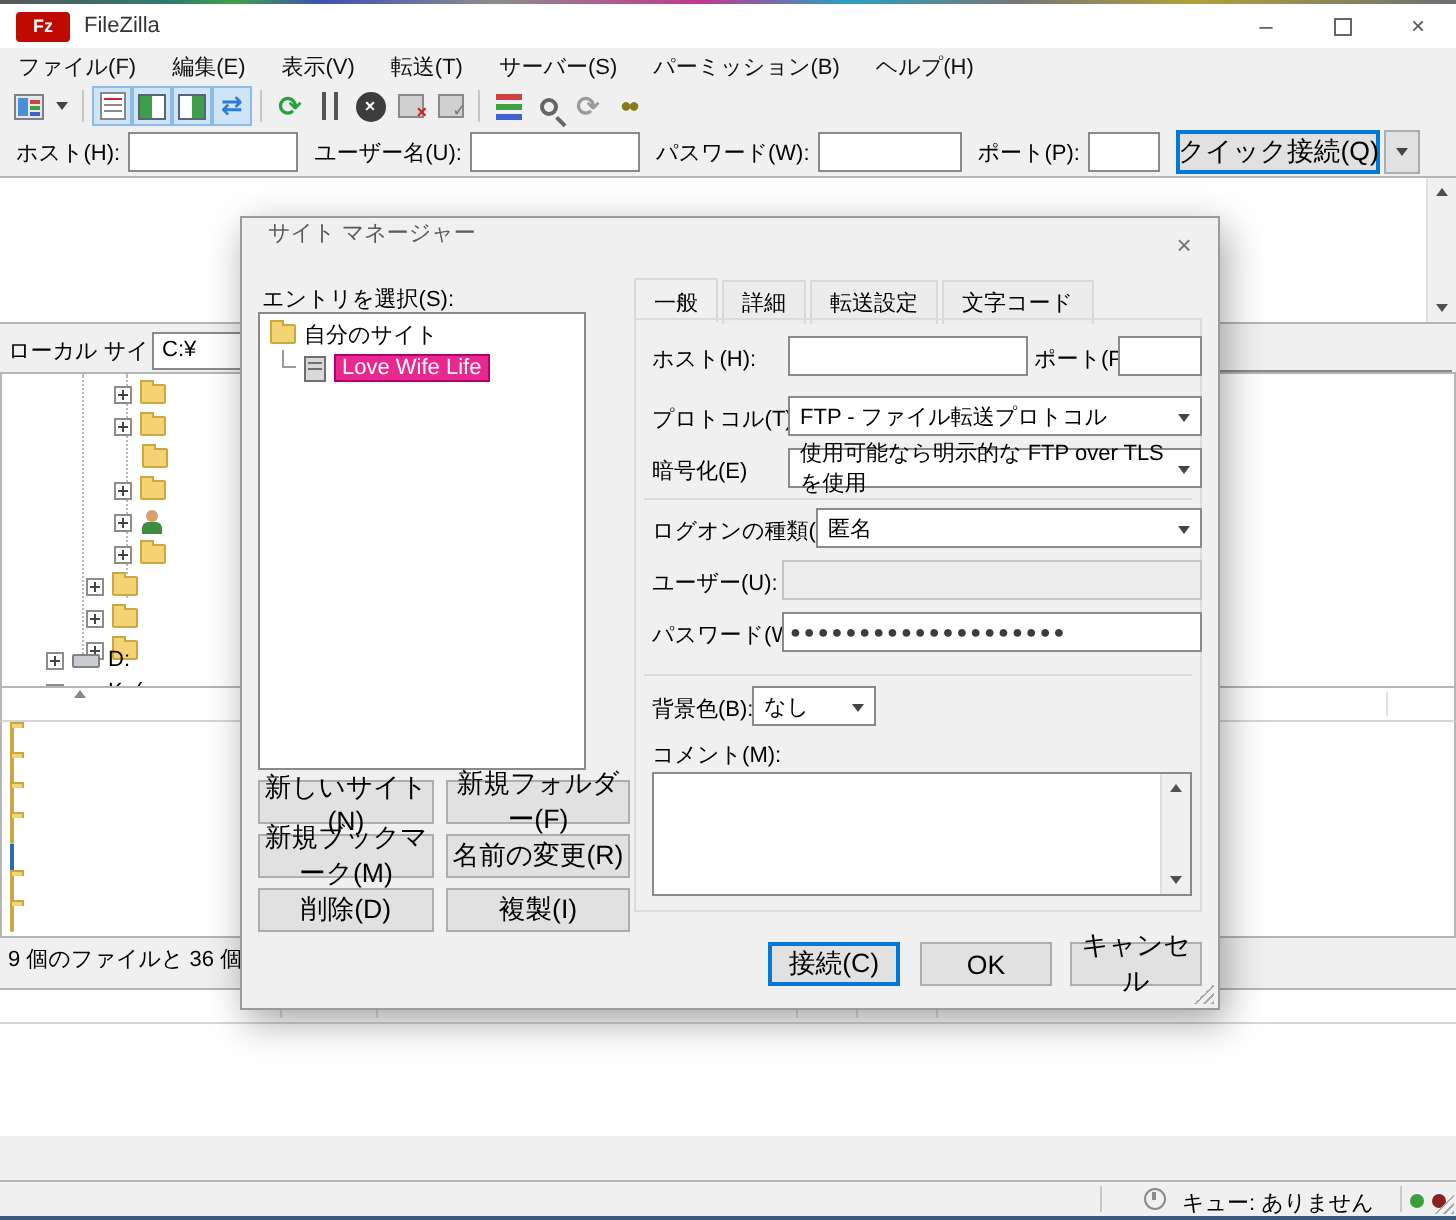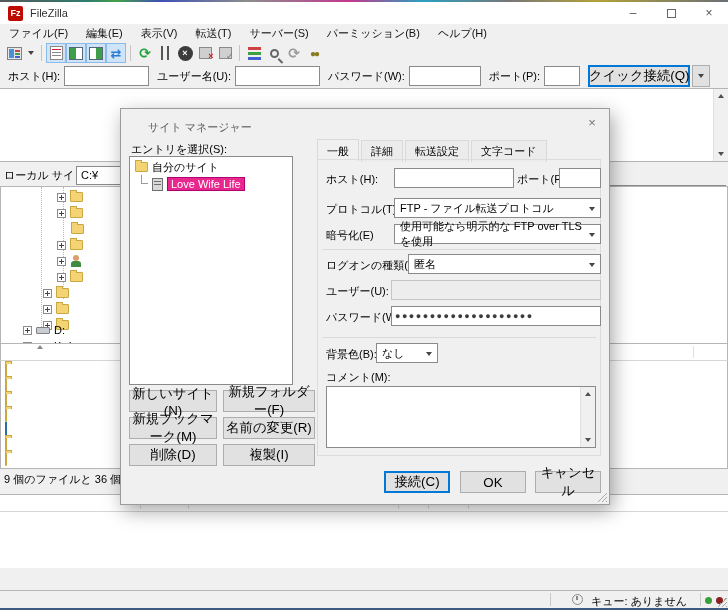--- a/index.html
+++ b/index.html
@@ -10,21 +10,21 @@
     font-size:11px; color:#000;
   }
   .abs { position:absolute; }
 
   
   .topstrip { left:0; top:0; width:728px; height:2px;
     background:linear-gradient(90deg,#56585a 0%,#2e7d6e 12%,#43a047 16%,#3f51b5 22%,#8d8d8d 34%,#c2388f 48%,#2aa0c0 58%,#777 70%,#b2a13a 82%,#6a6f75 100%); }
 
   
   .titlebar { left:0; top:2px; width:728px; height:22px; background:#fff; display:flex; align-items:center; }
-  .app-icon { width:15px; height:15px; margin-left:8px; background:#bf0a00; border-radius:2px;
+  .app-icon { width:27px; height:15px; margin-left:8px; background:#bf0a00; border-radius:2px;
     color:#fff; font-weight:bold; font-size:9px; display:flex; align-items:center; justify-content:center; }
   .wtitle { margin-left:7px; color:#333; }
   .win-controls { position:absolute; right:0; top:0; height:22px; display:flex; }
   .win-btn { width:38px; height:22px; display:flex; align-items:center; justify-content:center; color:#555; font-size:12px; }
   .maxbox { width:9px; height:9px; border:1px solid #666; display:block; }
 
   
   .menubar { left:0; top:24px; width:728px; height:18px; display:flex; align-items:center; }
   .menu-item { padding:2px 9px; color:#111; }
 
@@ -115,21 +115,21 @@
   .led { position:absolute; top:6px; width:7px; height:7px; border-radius:50%; }
   .ic-clock { position:absolute; top:3px; width:11px; height:11px; border:1.5px solid #8a8a8a; border-radius:50%; }
   .ic-clock::before { content:""; position:absolute; left:3px; top:1px; width:1.5px; height:4px; background:#8a8a8a; }
   .grip { position:absolute; right:1px; bottom:1px; width:10px; height:10px;
     background:linear-gradient(135deg,transparent 50%,#aaa 50%,#aaa 57%,transparent 57%,transparent 71%,#aaa 71%,#aaa 78%,transparent 78%,transparent 92%,#aaa 92%); }
   .bottomstrip { left:0; top:608px; width:728px; height:2px; background:#3a5a82; }
 
   
   .dialog { left:120px; top:108px; width:490px; height:397px; background:#f0f0f0;
     border:1px solid #9b9b9b; box-shadow:3px 6px 18px rgba(0,0,0,.35); z-index:50; }
-  .dlg-title { position:absolute; left:16px; top:0; width:100%; height:26px; display:flex; align-items:flex-end; }
+  .dlg-title { position:absolute; left:2px; top:0; width:100%; height:26px; display:flex; align-items:flex-start; }
   .dlg-title .txt { margin-left:11px; color:#5a5a5a; }
   .dlg-close { position:absolute; right:0; top:0; width:34px; height:26px; display:flex; align-items:center; justify-content:center; color:#777; font-size:13px; }
   .dtreebox { position:absolute; left:8px; top:47px; width:164px; height:229px; background:#fff; border:1px solid #8a8a8a; }
   .elbow { position:absolute; left:11px; top:18px; width:7px; height:9px; border-left:1px solid #9a9a9a; border-bottom:1px solid #9a9a9a; }
   .ico-server { width:11px; height:13px; background:#d9d9d9; border:1px solid #6f6f6f; position:relative; flex:none; }
   .ico-server::before { content:""; position:absolute; left:1px; top:2px; right:1px; height:1px; background:#6f6f6f; box-shadow:0 3px 0 #6f6f6f; }
   .sitesel { background:#e9288f; border:1px solid #b1006d; color:#fff; padding:0 3px; }
   .dbtns { position:absolute; left:8px; top:281px; display:grid; grid-template-columns:88px 92px; grid-auto-rows:22px; gap:5px 6px; }
   .tabs { position:absolute; left:196px; top:31px; display:flex; }
   .tab { padding:3px 9px 2px 9px; border:1px solid #d9d9d9; border-bottom:none; background:#ececec; margin-right:2px; }

